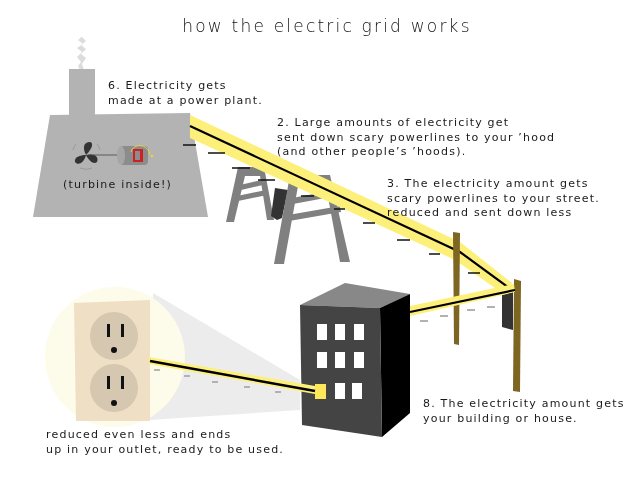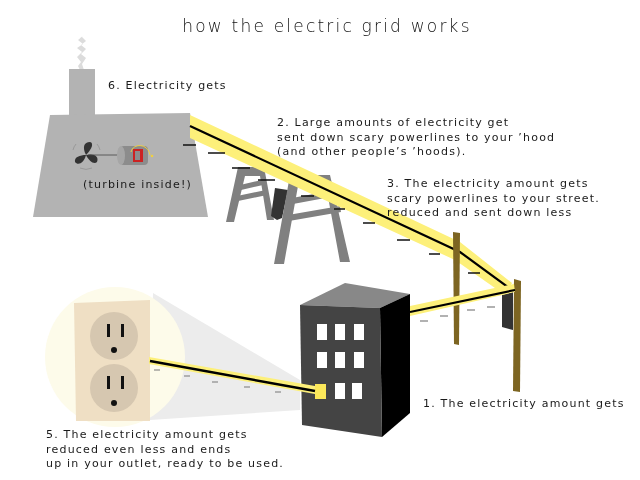--- a/index.html
+++ b/index.html
@@ -140,37 +140,38 @@
     <line x1="212" y1="382" x2="218" y2="382"></line>
     <line x1="244" y1="387" x2="250" y2="387"></line>
     <line x1="275" y1="392" x2="281" y2="392"></line>
   </g>
 </svg>
 
 <div class="title">how the electric grid works</div>
 
 <div class="txt" style="left:108px; top:79px;">
   <span class="line">6. Electricity gets</span>
+  <span class="line">made at a power plant.</span>
 </div>
 
 <div class="txt" style="left:277px; top:116px;">
   <span class="line">2. Large amounts of electricity get</span>
   <span class="line">sent down scary powerlines to your ’hood</span>
   <span class="line">(and other people’s ’hoods).</span>
 </div>
 
 <div class="txt" style="left:387px; top:177px;">
   <span class="line">3. The electricity amount gets</span>
   <span class="line">scary powerlines to your street.</span>
   <span class="line">reduced and sent down less</span>
 </div>
 
 <div class="txt" style="left:423px; top:397px;">
-  <span class="line">1. The electricity amount gets</span>
+  <span class="line">8. The electricity amount gets</span>
+  <span class="line">your building or house.</span>
 </div>
 
 <div class="txt" style="left:46px; top:428px;">
-  <span class="line">5. The electricity amount gets</span>
   <span class="line">reduced even less and ends</span>
   <span class="line">up in your outlet, ready to be used.</span>
 </div>
 
-<div class="txt" style="left:63px; top:178px;margin-left:20px;">(turbine inside!)</div>
+<div class="txt" style="left:63px; top:178px;">(turbine inside!)</div>
 
 </body></html>

